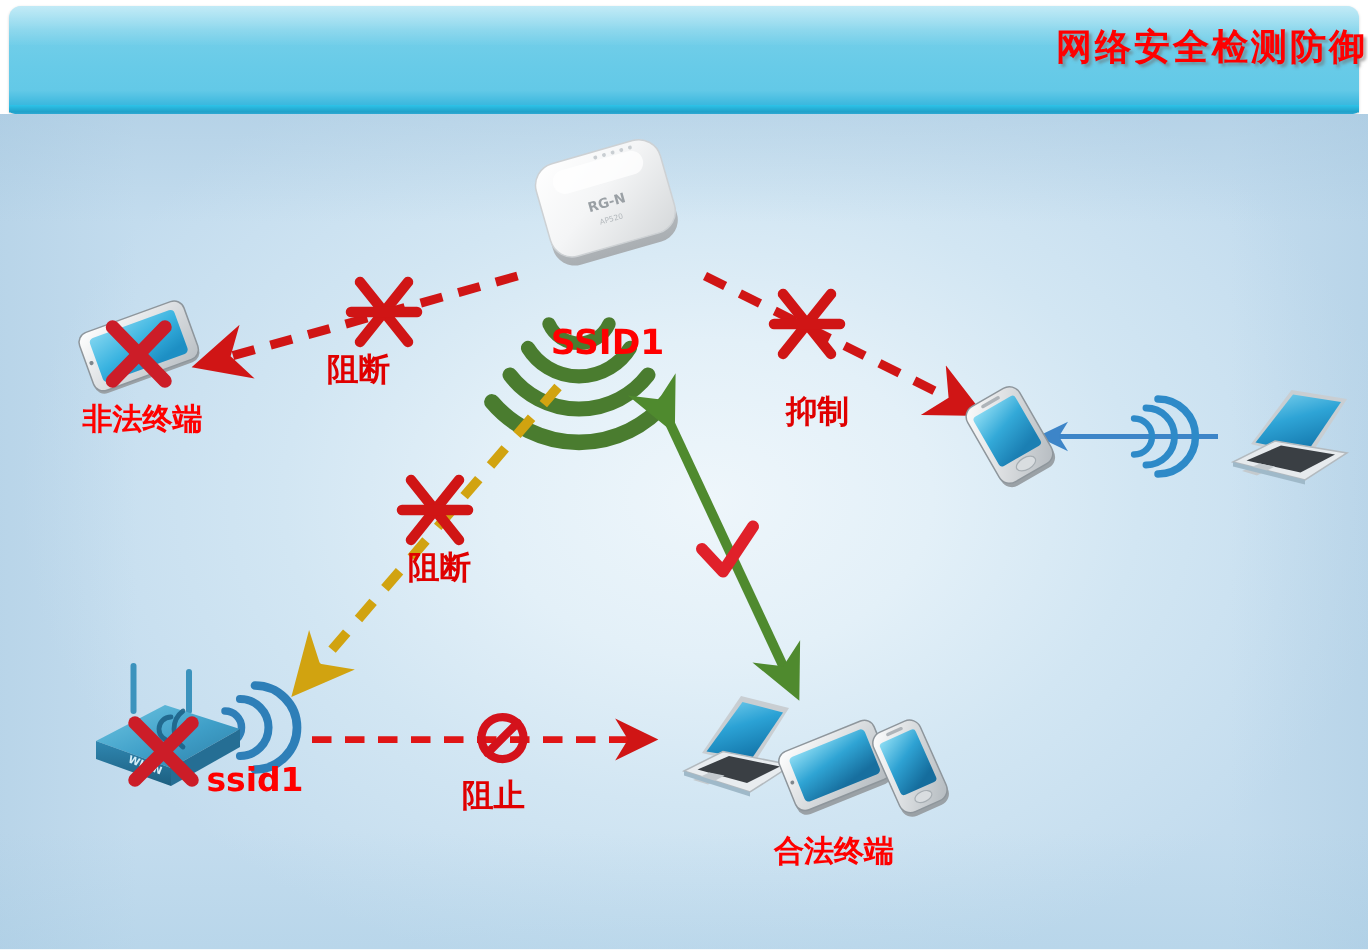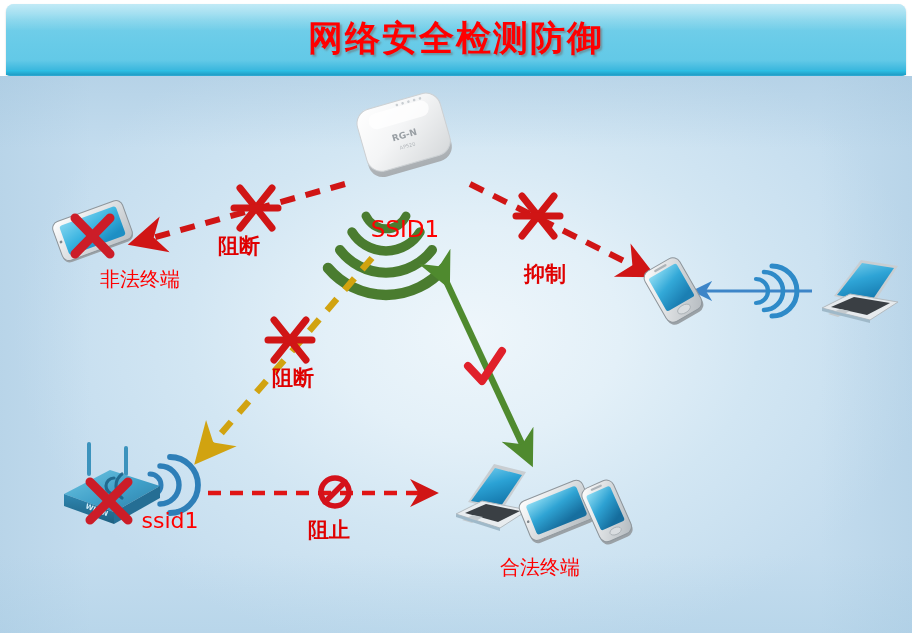--- a/index.html
+++ b/index.html
@@ -48,22 +48,22 @@
     left: 6px;
     top: 70px;
     width: 900px;
     height: 5px;
     background: linear-gradient(180deg, #2ec3e8, #1f9ec6);
   }
   #page-title {
     position: absolute;
     left: 0; right: 0;
     top: 15px;
-    text-align: center;
-    font-size: 35px;
+    text-align: right;
+    font-size: 24px;
     font-weight: bold;
     color: #ff0000;
     letter-spacing: 2px;
     text-shadow: 2px 2px 2px rgba(110,110,110,0.55);
     font-family: "DejaVu Sans", "Liberation Sans", sans-serif;
   }
 
   
   #diagram {
     position: absolute;
@@ -83,21 +83,21 @@
       linear-gradient(90deg, rgba(160,195,220,0.30) 0%, rgba(160,195,220,0.0) 10%,
                                rgba(160,195,220,0.0) 90%, rgba(160,195,220,0.30) 100%);
     pointer-events: none;
   }
 
   .node { position: absolute; }
   .caption {
     position: absolute;
     color: #ff0000;
     font-size: 20px;
-    font-weight: normal;
+    font-weight: bold;
     white-space: nowrap;
     text-align: center;
     font-family: "DejaVu Sans", "Liberation Sans", sans-serif;
   }
   .edge-label {
     position: absolute;
     color: #e00000;
     font-size: 21px;
     font-weight: bold;
     white-space: nowrap;
@@ -254,21 +254,21 @@
           <rect x="8" y="14" width="74" height="41" rx="7" fill="url(#tabFrame1)" stroke="#8e969c" stroke-width="1"></rect>
           <rect x="15" y="19" width="60" height="31" rx="3" fill="url(#tabScreen1)"></rect>
           <circle cx="11.5" cy="34.5" r="1.4" fill="#7e868c"></circle>
         </g>
         <g stroke="#cc1d28" stroke-width="9" stroke-linecap="round">
           <line x1="27" y1="22" x2="62" y2="58"></line>
           <line x1="62" y1="22" x2="27" y2="58"></line>
         </g>
       </svg>
     </div>
-    <div class="caption" style="left:10px; top:190px; width:170px;text-align:right;">非法终端</div>
+    <div class="caption" style="left:10px; top:190px; width:170px;">非法终端</div>
 
     <div class="node" style="left:636px; top:178px; width:74px; height:72px;">
       <svg width="74" height="72" viewBox="0 0 74 72">
         <defs>
           <linearGradient id="phScreen1" x1="0" y1="0" x2="0.3" y2="1">
             <stop offset="0%" stop-color="#8ddcf3"></stop>
             <stop offset="50%" stop-color="#33a9d8"></stop>
             <stop offset="100%" stop-color="#1b7fb3"></stop>
           </linearGradient>
           <linearGradient id="phFrame1" x1="0" y1="0" x2="1" y2="1">
@@ -381,21 +381,21 @@
 
         <g transform="rotate(-24 158 58)">
           <rect x="140" y="26" width="34" height="58" rx="8" fill="#9aa1a6"></rect>
           <rect x="140" y="23" width="34" height="58" rx="8" fill="url(#devFrame)" stroke="#8e969c" stroke-width="1"></rect>
           <rect x="144" y="30" width="26" height="38" rx="2.5" fill="url(#phScreen2)"></rect>
           <rect x="151" y="25.5" width="12" height="2.2" rx="1.1" fill="#aeb4b9"></rect>
           <ellipse cx="157" cy="74" rx="6" ry="3.5" fill="#d9dde0" stroke="#a7aeb3" stroke-width="0.8"></ellipse>
         </g>
       </svg>
     </div>
-    <div class="caption" style="left:440px; top:478px; width:200px;">合法终端</div>
+    <div class="caption" style="left:456px; top:478px; width:200px;">合法终端</div>
 
     <div class="edge-label" style="left:218px; top:156px;">阻断</div>
 
     <div class="edge-label" style="left:524px; top:184px;">抑制</div>
 
     <div class="edge-label" style="left:272px; top:288px;">阻断</div>
 
     <div class="edge-label" style="left:308px; top:440px;text-align:right;">阻止</div>
   </div>
 </div>

